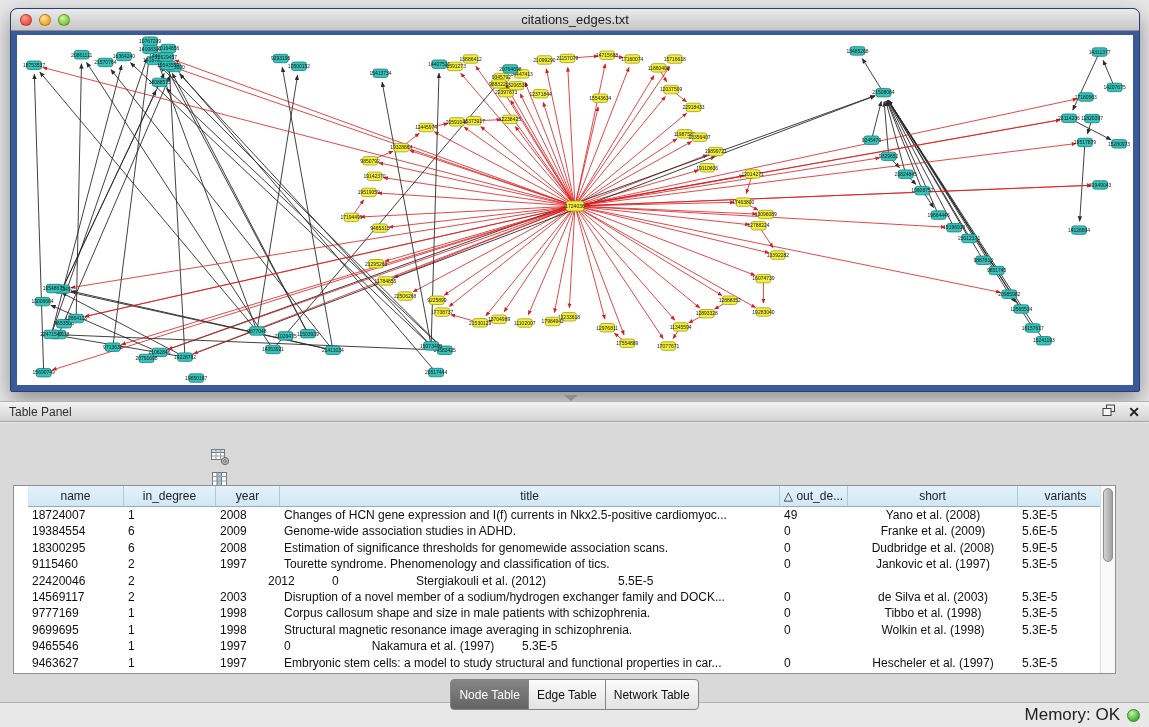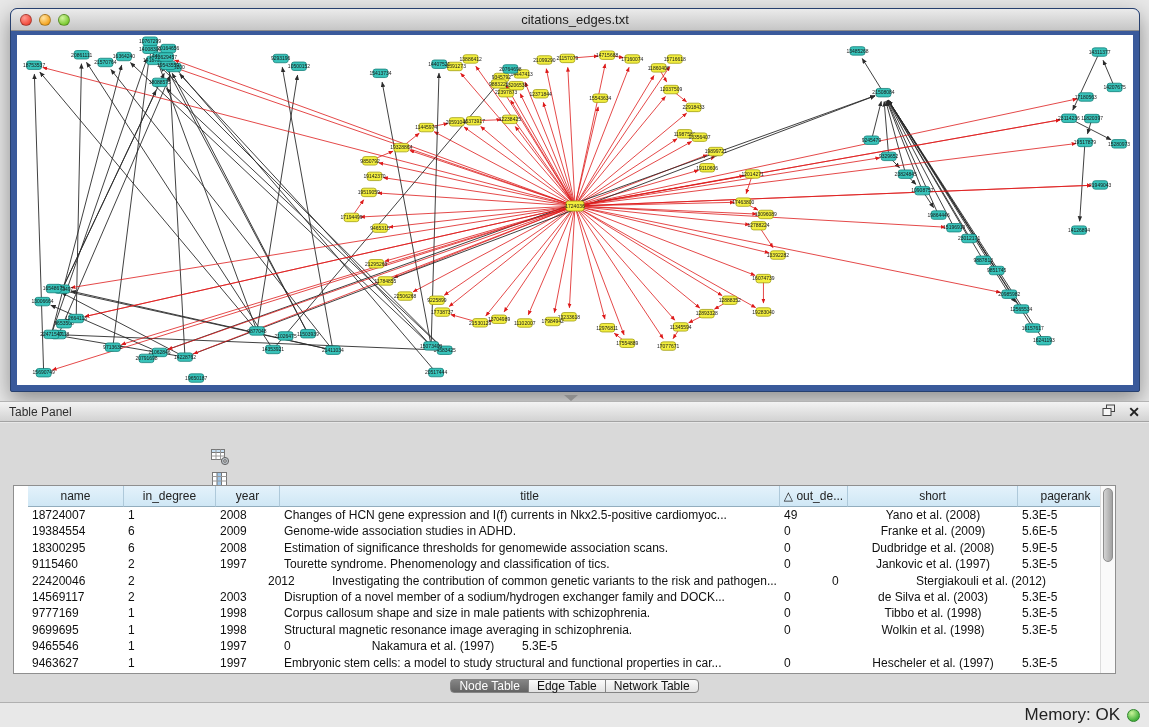--- a/index.html
+++ b/index.html
@@ -86,21 +86,21 @@
   }
   .tr { display:flex; height:16.4px; line-height:16.5px; }
   .td { font-size:12px; color:#101010; padding:0 4px; white-space:nowrap; overflow:hidden; flex-shrink:0; }
   .td.center { text-align:center; }
   .vscroll { position:absolute; right:0; top:0; bottom:0; width:15px; background:#fafafa; border-left:1px solid #dcdcdc; }
   .vthumb { position:absolute; left:2px; right:2px; top:2px; height:74px; border-radius:6px;
             background:linear-gradient(90deg,#d4d4d4,#a2a2a2); border:1px solid #8e8e8e; }
 
   .tab-bar { position:absolute; top:256px; left:0; right:0; display:flex; justify-content:center; }
   .tab {
-    height:14px; padding:0 8px; font-size:12px; display:flex; align-items:center;
+    height:31px; padding:0 8px; font-size:12px; display:flex; align-items:center;
     background:linear-gradient(#fbfbfb,#e2e2e2); color:#111;
     border:1px solid #848484; margin-left:-1px;
   }
   .tab:first-child { border-radius:4px 0 0 4px; margin-left:0; }
   .tab:last-child  { border-radius:0 4px 4px 0; }
   .tab.active { background:linear-gradient(#858585,#636363); color:#fff; }
 
   
   .status-bar {
     position:absolute; bottom:0; left:0; right:0; height:24px;
@@ -617,21 +617,21 @@
 
     <div class="table-area">
       <div class="tgrid">
         <div class="thead">
             <div class="th" style="width: 96px;">name</div>
             <div class="th" style="width: 92px;">in_degree</div>
             <div class="th" style="width: 64px;">year</div>
             <div class="th" style="width: 500px;">title</div>
             <div class="th" style="width: 68px;">△ out_de...</div>
             <div class="th" style="width: 170px;">short</div>
-            <div class="th" style="width: 96px;">pagerank</div>
+            <div class="th" style="width: 96px;">variants</div>
           </div>
         <div class="tbody">
             <div class="tr">
               <div class="td" style="width: 96px;">18724007</div>
               <div class="td" style="width: 92px;">1</div>
               <div class="td" style="width: 64px;">2008</div>
               <div class="td" style="width: 500px;">Changes of HCN gene expression and I(f) currents in Nkx2.5-positive cardiomyoc...</div>
               <div class="td" style="width: 68px;">49</div>
               <div class="td center" style="width: 170px;">Yano et al. (2008)</div>
               <div class="td" style="width: 96px;">5.3E-5</div>
@@ -660,21 +660,20 @@
               <div class="td" style="width: 64px;">1997</div>
               <div class="td" style="width: 500px;">Tourette syndrome. Phenomenology and classification of tics.</div>
               <div class="td" style="width: 68px;">0</div>
               <div class="td center" style="width: 170px;">Jankovic et al. (1997)</div>
               <div class="td" style="width: 96px;">5.3E-5</div>
             </div>
             <div class="tr">
               <div class="td" style="width: 96px;">22420046</div>
               <div class="td" style="width: 92px;">2</div>
               <div class="td" style="width: 64px; margin-left: 48px;">2012</div>
-              <div class="td" style="width: 500px;">Investigating the contribution of common genetic variants to the risk and pathogen...</div>
               <div class="td" style="width: 68px;">0</div>
               <div class="td center" style="width: 170px;">Stergiakouli et al. (2012)</div>
               <div class="td" style="width: 96px; margin-left: 48px;">5.5E-5</div>
             </div>
             <div class="tr">
               <div class="td" style="width: 96px;">14569117</div>
               <div class="td" style="width: 92px;">2</div>
               <div class="td" style="width: 64px;">2003</div>
               <div class="td" style="width: 500px;">Disruption of a novel member of a sodium/hydrogen exchanger family and DOCK...</div>
               <div class="td" style="width: 68px;">0</div>

